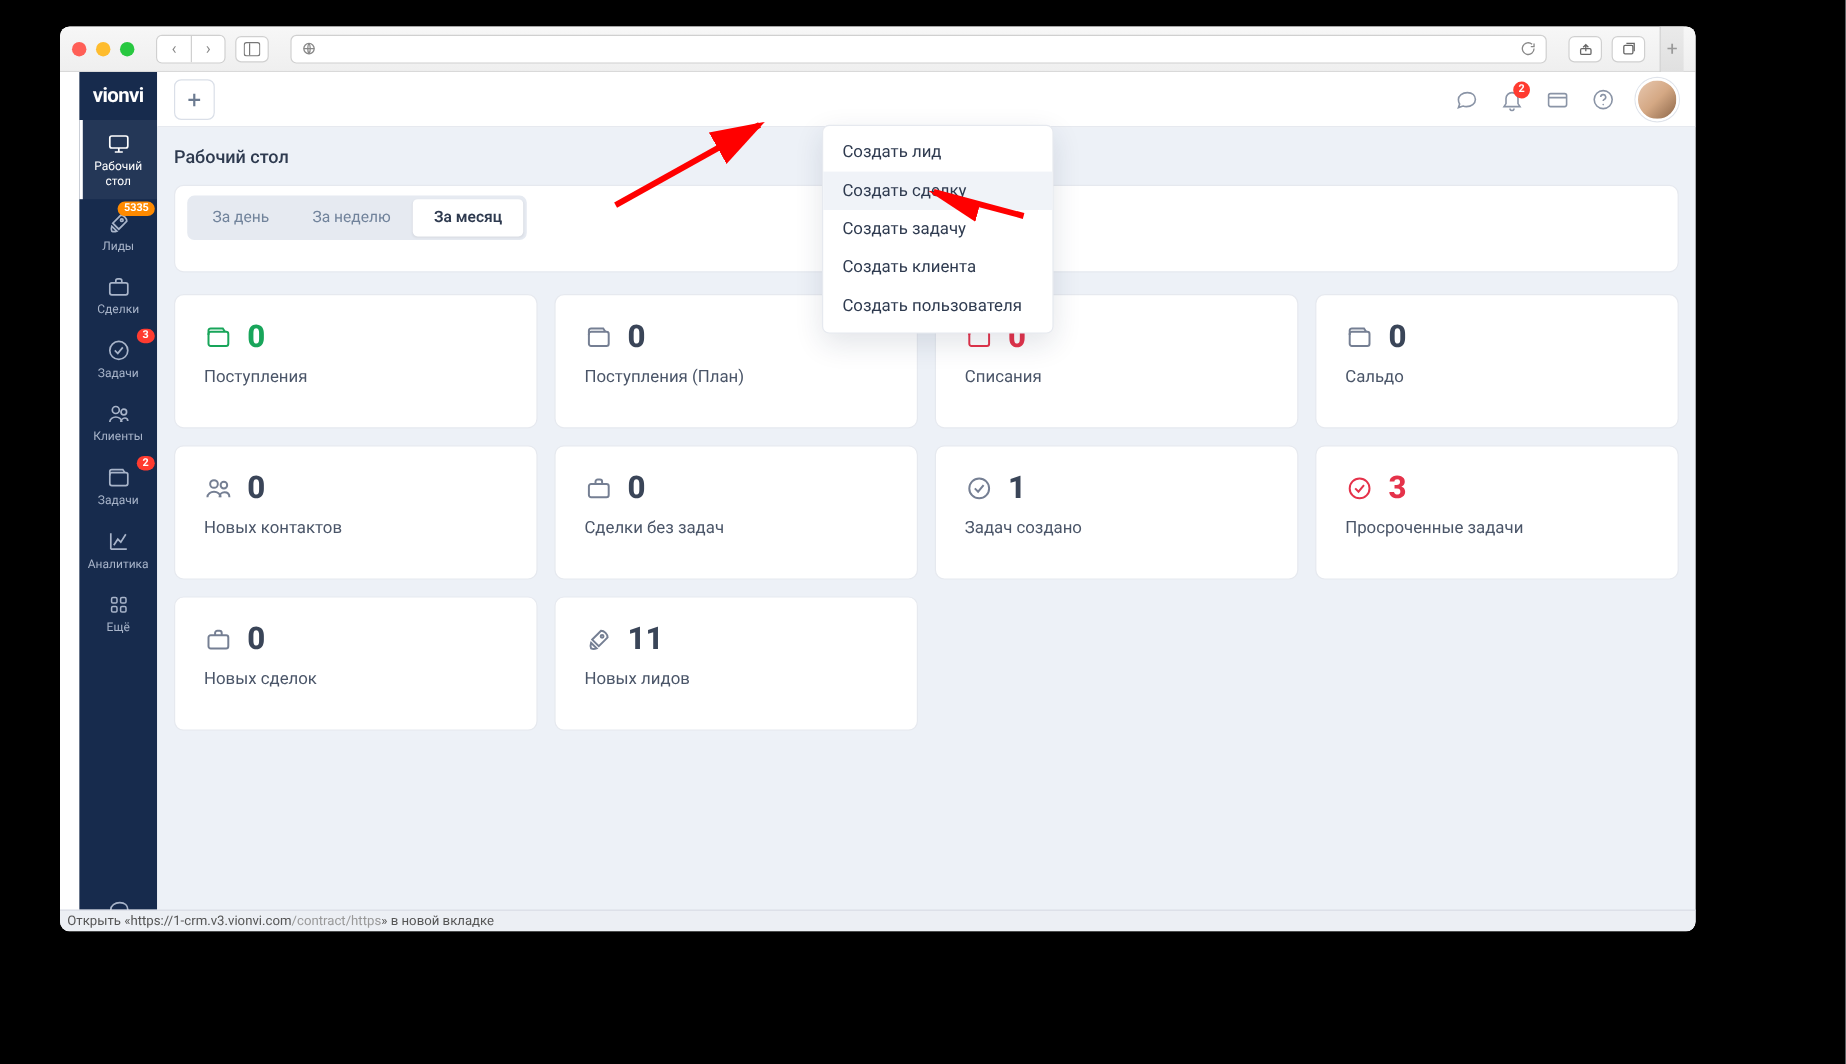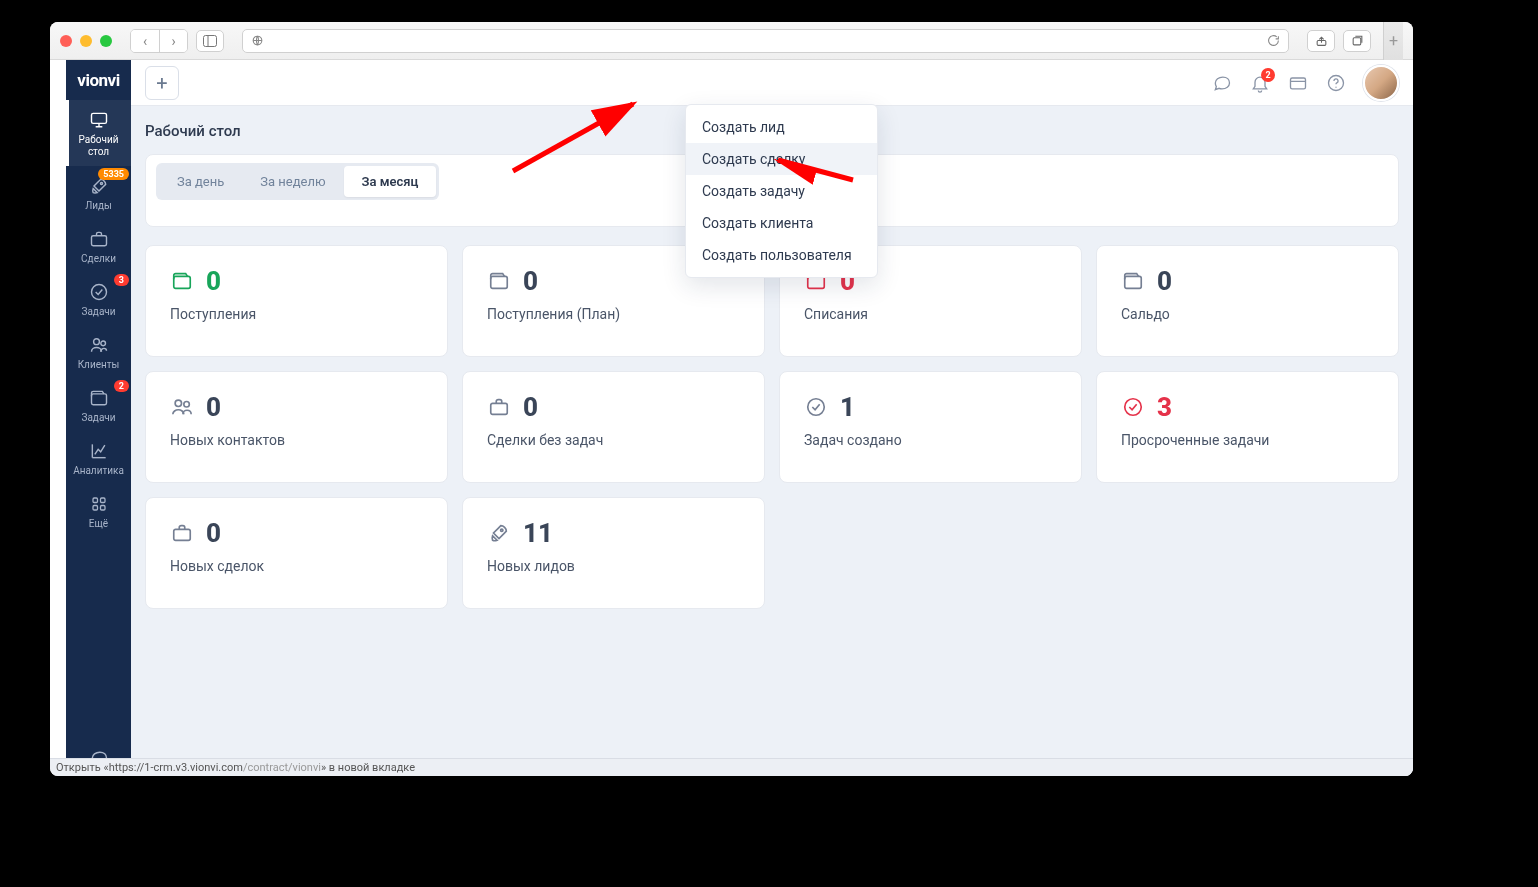--- a/index.html
+++ b/index.html
@@ -424,16 +424,16 @@
             <path d="M0,0 L0,6 L9,3 z" fill="#ff0000"></path>
           </marker>
         </defs>
         <line x1="85" y1="30" x2="10" y2="10" stroke="#ff0000" stroke-width="5" marker-end="url(#ah2)"></line>
       </svg>
   </div>
 
   <div class="status-bar">
     <span>Открыть «</span>
       <span>https://1-crm.v3.vionvi.com</span>
-      <span class="sb-dim">/contract/vionvi</span>
+      <span class="sb-dim">/contract/https</span>
       <span>» в новой вкладке</span>
   </div>
 </div>
 
 </body></html>

